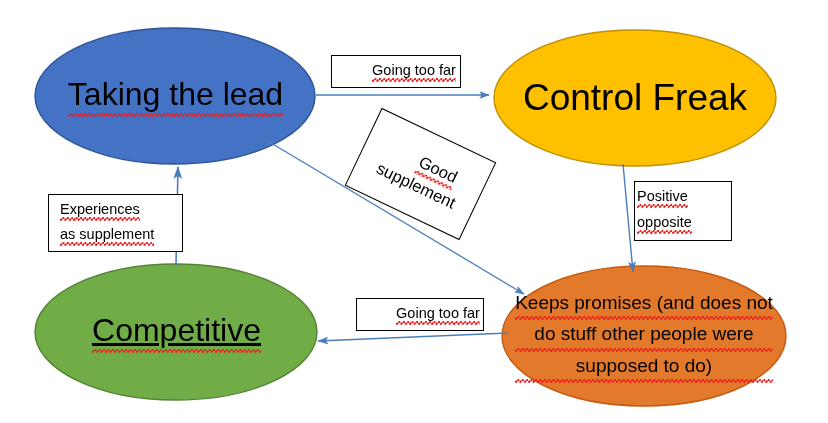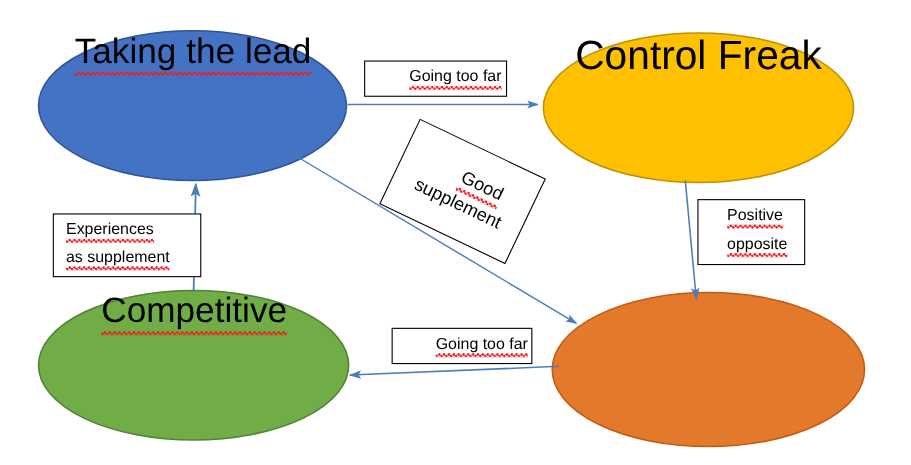--- a/index.html
+++ b/index.html
@@ -20,21 +20,21 @@
   svg.layer {
     position: absolute;
     left: 0;
     top: 0;
     width: 828px;
     height: 423px;
   }
   .node-text {
     position: absolute;
     display: flex;
-    align-items: flex-start;
+    align-items: center;
     justify-content: center;
     text-align: center;
     color: #000000;
     pointer-events: none;
   }
   .node-text span { display: block; }
   .sq {
     
     background-image:
       radial-gradient(circle at 1.1px 2.6px, #ee1c1c 1.05px, rgba(0,0,0,0) 1.3px),
@@ -53,39 +53,39 @@
     display: flex;
     flex-direction: column;
     justify-content: center;
     padding-left: 36px;
   }
   .label-box .line { white-space: nowrap; }
 
   
   #txt-taking-the-lead  { left: 35px;  top: 28px;  width: 281px; height: 136px; font-size: 32px; }
   #txt-control-freak    { left: 494px; top: 30px;  width: 282px; height: 136px; font-size: 37px; }
-  #txt-competitive      { left: 35px;  top: 264px; width: 283px; height: 137px; font-size: 32px; }
+  #txt-competitive      { left: 35px;  top: 264px; width: 283px; height: 137px; font-size: 32px; text-decoration: underline; }
   #txt-keeps-promises   { left: 508px; top: 266px; width: 272px; height: 140px; font-size: 19px; line-height: 1.45; }
 
   
   #lbl-going-too-far-top {
     left: 331px; top: 55px; width: 130px; height: 33px;
     font-size: 14.5px; align-items: center;
   }
   #lbl-going-too-far-bottom {
     left: 356px; top: 298px; width: 128px; height: 33px;
     font-size: 14.5px; align-items: center;
   }
   #lbl-experiences {
     left: 48px; top: 194px; width: 135px; height: 58px;
     font-size: 14.5px; padding-left: 11px; align-items: flex-start; gap: 5px;
   }
   #lbl-positive-opposite {
     left: 634px; top: 181px; width: 98px; height: 60px;
-    font-size: 14.5px; padding-left: 26px; align-items: flex-start; gap: 6px;
+    font-size: 14.5px; padding-left: 2px; align-items: flex-start; gap: 6px;
   }
   #lbl-good-supplement {
     left: 357px; top: 131px; width: 127px; height: 86px;
     font-size: 16.5px;
     transform: rotate(25.5deg);
     align-items: center; gap: 1px;
     padding-left: 6px;
   }
   #lbl-good-supplement .line.l1 { margin-left: 22px; }
   #lbl-good-supplement .line.l2 { margin-left: -4px; }
@@ -126,20 +126,27 @@
   </div>
 
   <div class="node-text" id="txt-control-freak">
     <span>Control Freak</span>
   </div>
 
   <div class="node-text" id="txt-competitive">
     <span class="sq">Competitive</span>
   </div>
 
+  <div class="node-text" id="txt-keeps-promises">
+    <div>
+      <span class="sq">Keeps promises (and does not</span>
+      <span class="sq">do stuff other people were</span>
+      <span class="sq">supposed to do)</span>
+    </div>
+  </div>
 
   <div class="label-box" id="lbl-going-too-far-top">
     <span class="line sq">Going too far</span>
   </div>
 
   <div class="label-box" id="lbl-good-supplement">
     <span class="line l1 sq">Good</span>
     <span class="line l2">supplement</span>
   </div>
 

